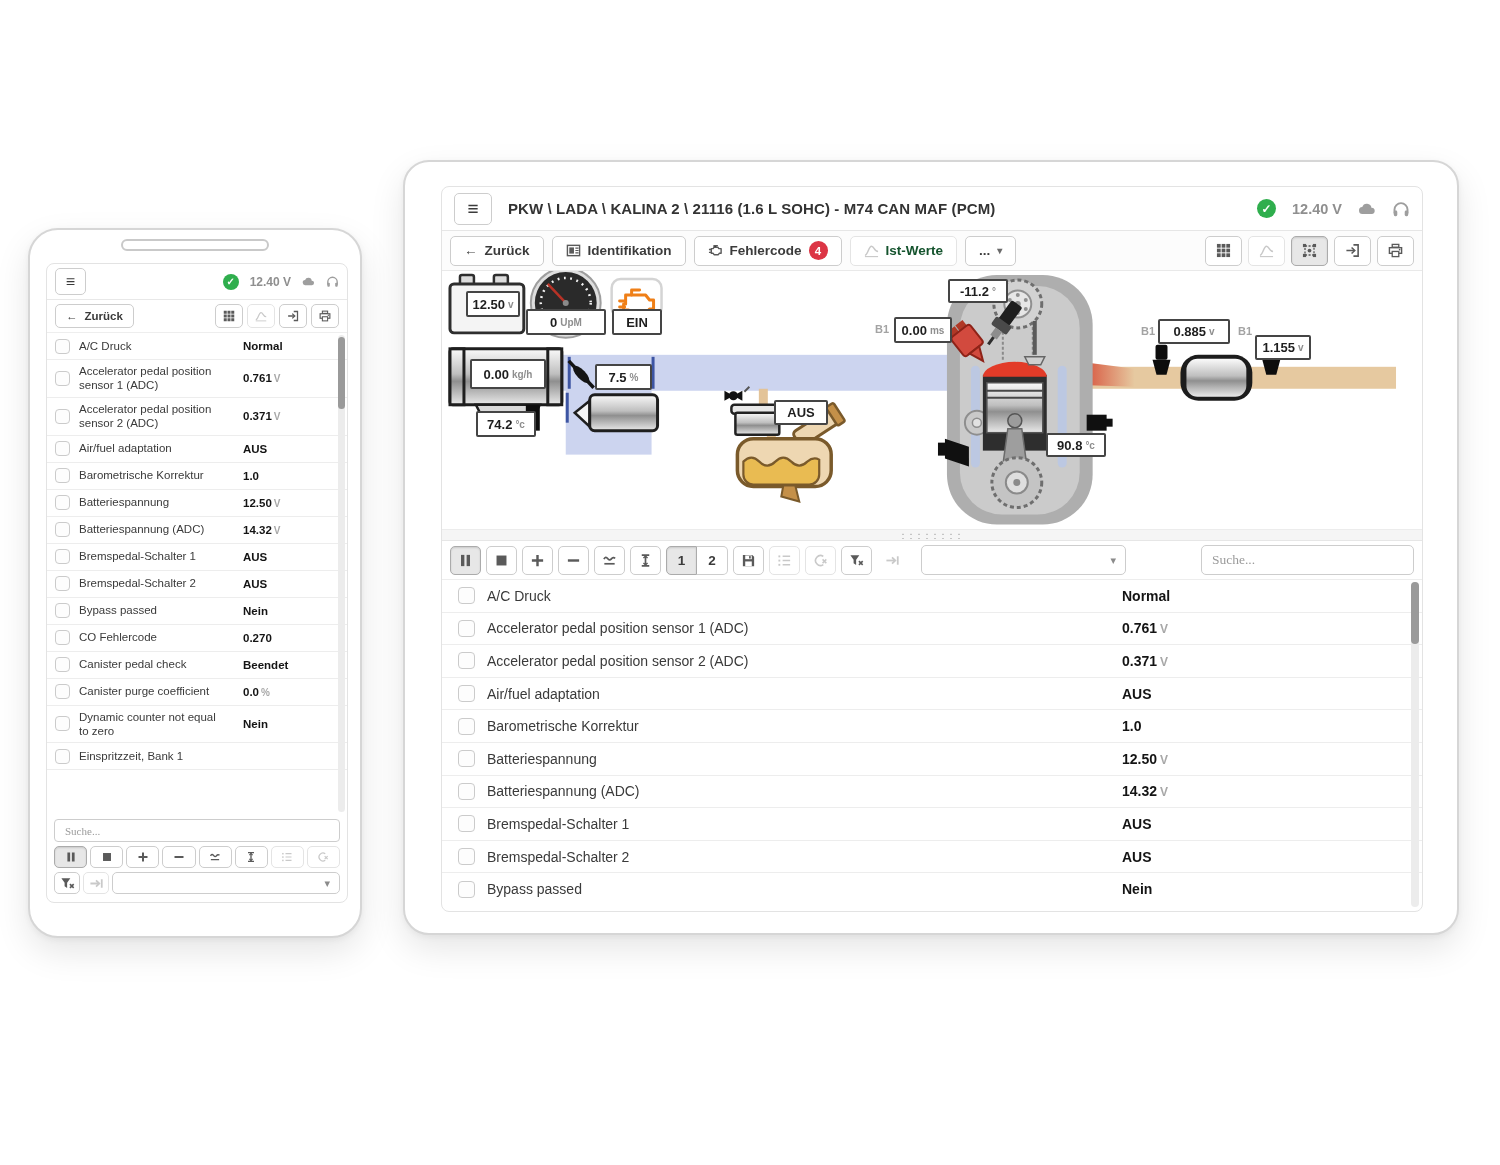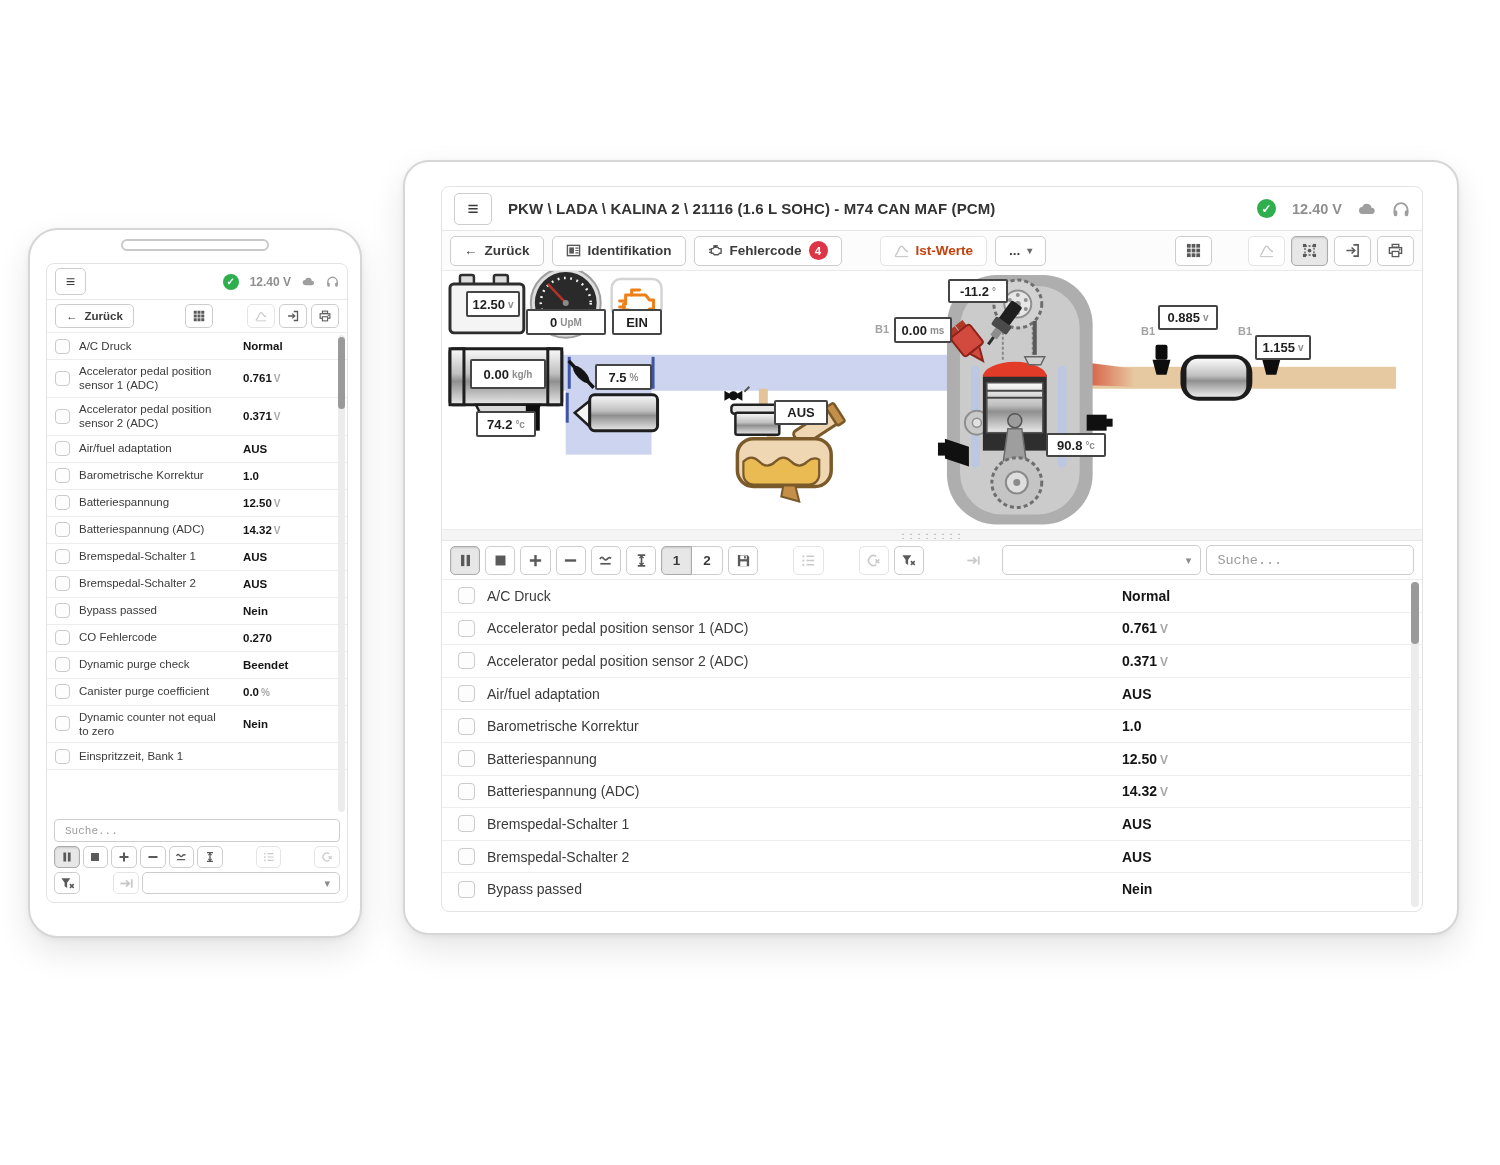--- a/index.html
+++ b/index.html
@@ -10,28 +10,28 @@
   .phone  { left:28px; top:228px; width:334px; height:710px; border-radius:30px; }
   .phone .speaker { position:absolute; left:50%; top:9px; transform:translateX(-50%); width:148px; height:12px; border:2px solid #c9c9c9; border-radius:7px; background:#fff; }
   .tablet { left:403px; top:160px; width:1056px; height:775px; border-radius:26px; }
   .screen { position:absolute; background:#fff; border:1px solid #e3e3e3; border-radius:8px; overflow:hidden; }
   .phone  .screen { left:16px; top:33px; width:302px; height:640px; }
   .tablet .screen { left:36px; top:24px; width:982px; height:726px; }
 
   
   .btn { display:inline-flex; align-items:center; justify-content:center; gap:7px; background:#fff; border:1px solid #cdcdcd; border-radius:5px; color:#3b3b3b; font-weight:700; cursor:pointer; }
   .btn.sel { background:#e7e7e7; border-color:#ababab; box-shadow:inset 0 1px 2px rgba(0,0,0,.13); }
-  .btn.dis { color:#c2410c; border-color:#e4e4e4;margin-left:30px; }
+  .btn.dis { color:#14532d; border-color:#e4e4e4; }
   .btn.dis .ic { color:#c9c9c9; }
   .ic { width:15px; height:15px; color:#5a5a5a; flex:0 0 auto; }
   .ic.grey { color:#9e9e9e; }
   .glyph { font-weight:700; }
   .badge { min-width:19px; height:19px; padding:0 4px; border-radius:10px; background:#dc3545; color:#fff; font-size:11.5px; font-weight:700; display:inline-flex; align-items:center; justify-content:center; }
   .chk { width:17px; height:17px; border:1.5px solid #cbcbcb; border-radius:4px; background:#fdfdfd; flex:0 0 auto; }
-  .searchbox { border:1px solid #cdcdcd; border-radius:5px; font-family:Liberation Mono, monospace; font-size:13.5px; color:#444; padding:0 10px; outline:none; background:#fff; }
+  .searchbox { border:1px solid #cdcdcd; border-radius:5px; font-family:Liberation Serif, serif; font-size:13.5px; color:#444; padding:0 10px; outline:none; background:#fff; }
   .searchbox::placeholder { color:#9b9b9b; }
   .ddl { border:1px solid #cdcdcd; border-radius:5px; background:#fff; position:relative; }
   .ddl .caret { position:absolute; right:9px; top:50%; transform:translateY(-50%); color:#8b8b8b; font-size:11px; }
 
   
   .thead { height:44px; display:flex; align-items:center; padding:0 12px; border-bottom:1px solid #e6e6e6; }
   .menu-btn { width:38px; height:32px; font-size:19px; }
   .ttitle { margin-left:16px; font-size:15px; font-weight:700; color:#333; letter-spacing:.1px; }
   .hright { margin-left:auto; display:flex; align-items:center; gap:16px; }
   .okdot { width:19px; height:19px; border-radius:50%; background:#2fae4d; color:#fff; font-size:12px; font-weight:700; display:flex; align-items:center; justify-content:center; }
@@ -327,21 +327,21 @@
         </div>
 
         <div class="prow">
           <span class="chk"></span>
           <span class="plabel">CO Fehlercode</span>
           <span class="pval"><b>0.270</b><i></i></span>
         </div>
 
         <div class="prow">
           <span class="chk"></span>
-          <span class="plabel">Dynamic purge check</span>
+          <span class="plabel">Canister pedal check</span>
           <span class="pval"><b>Beendet</b><i></i></span>
         </div>
 
         <div class="prow">
           <span class="chk"></span>
           <span class="plabel">Canister purge coefficient</span>
           <span class="pval"><b>0.0</b><i>%</i></span>
         </div>
 
 
@@ -696,21 +696,21 @@
       <span class="dbank" style="left:433px;top:52px">B1</span>
       <div class="dbox" style="left:452px;top:46px;width:58px;height:26px">
           <b>0.00</b>
           <i>ms</i>
         </div>
       <div class="dbox" style="left:604px;top:162px;width:60px;height:24px">
           <b>90.8</b>
           <i>°c</i>
         </div>
       <span class="dbank" style="left:699px;top:54px">B1</span>
-      <div class="dbox" style="left:716px;top:34px;width:60px;height:25px">
+      <div class="dbox" style="left:716px;top:48px;width:72px;height:25px">
           <b>0.885</b>
           <i>v</i>
         </div>
       <span class="dbank" style="left:796px;top:54px">B1</span>
       <div class="dbox" style="left:813px;top:64px;width:56px;height:25px">
           <b>1.155</b>
           <i>v</i>
         </div>
     </div>
 

